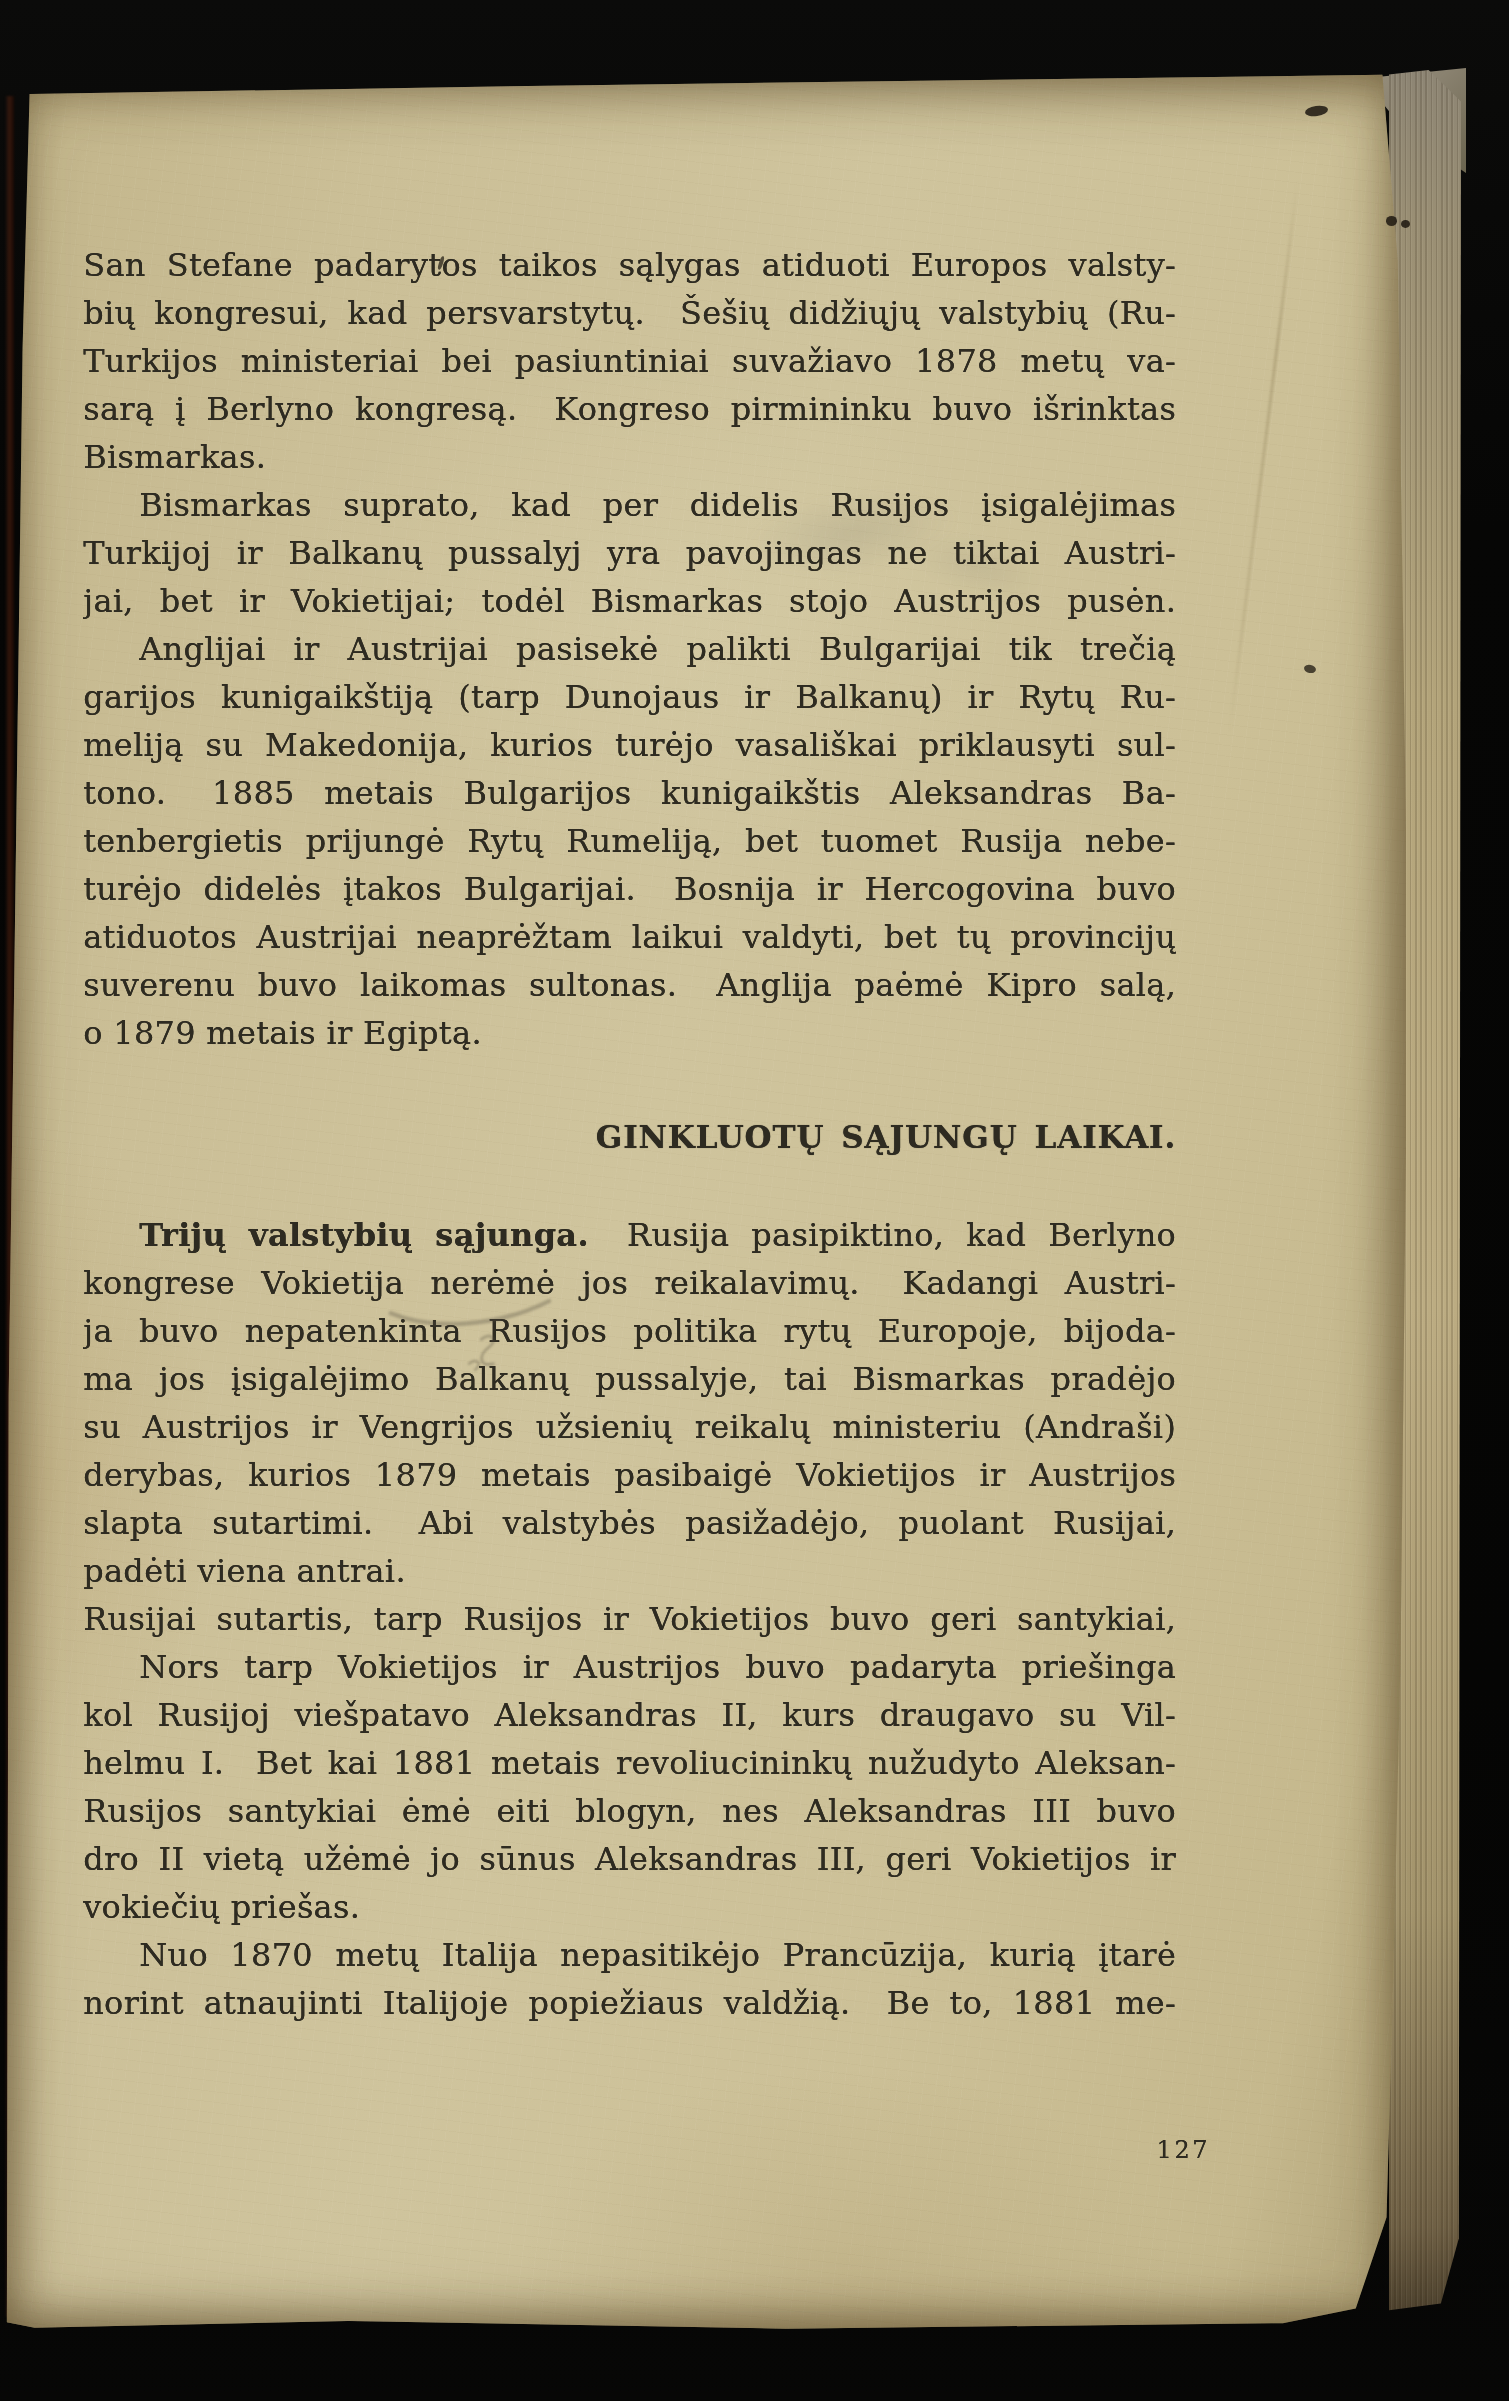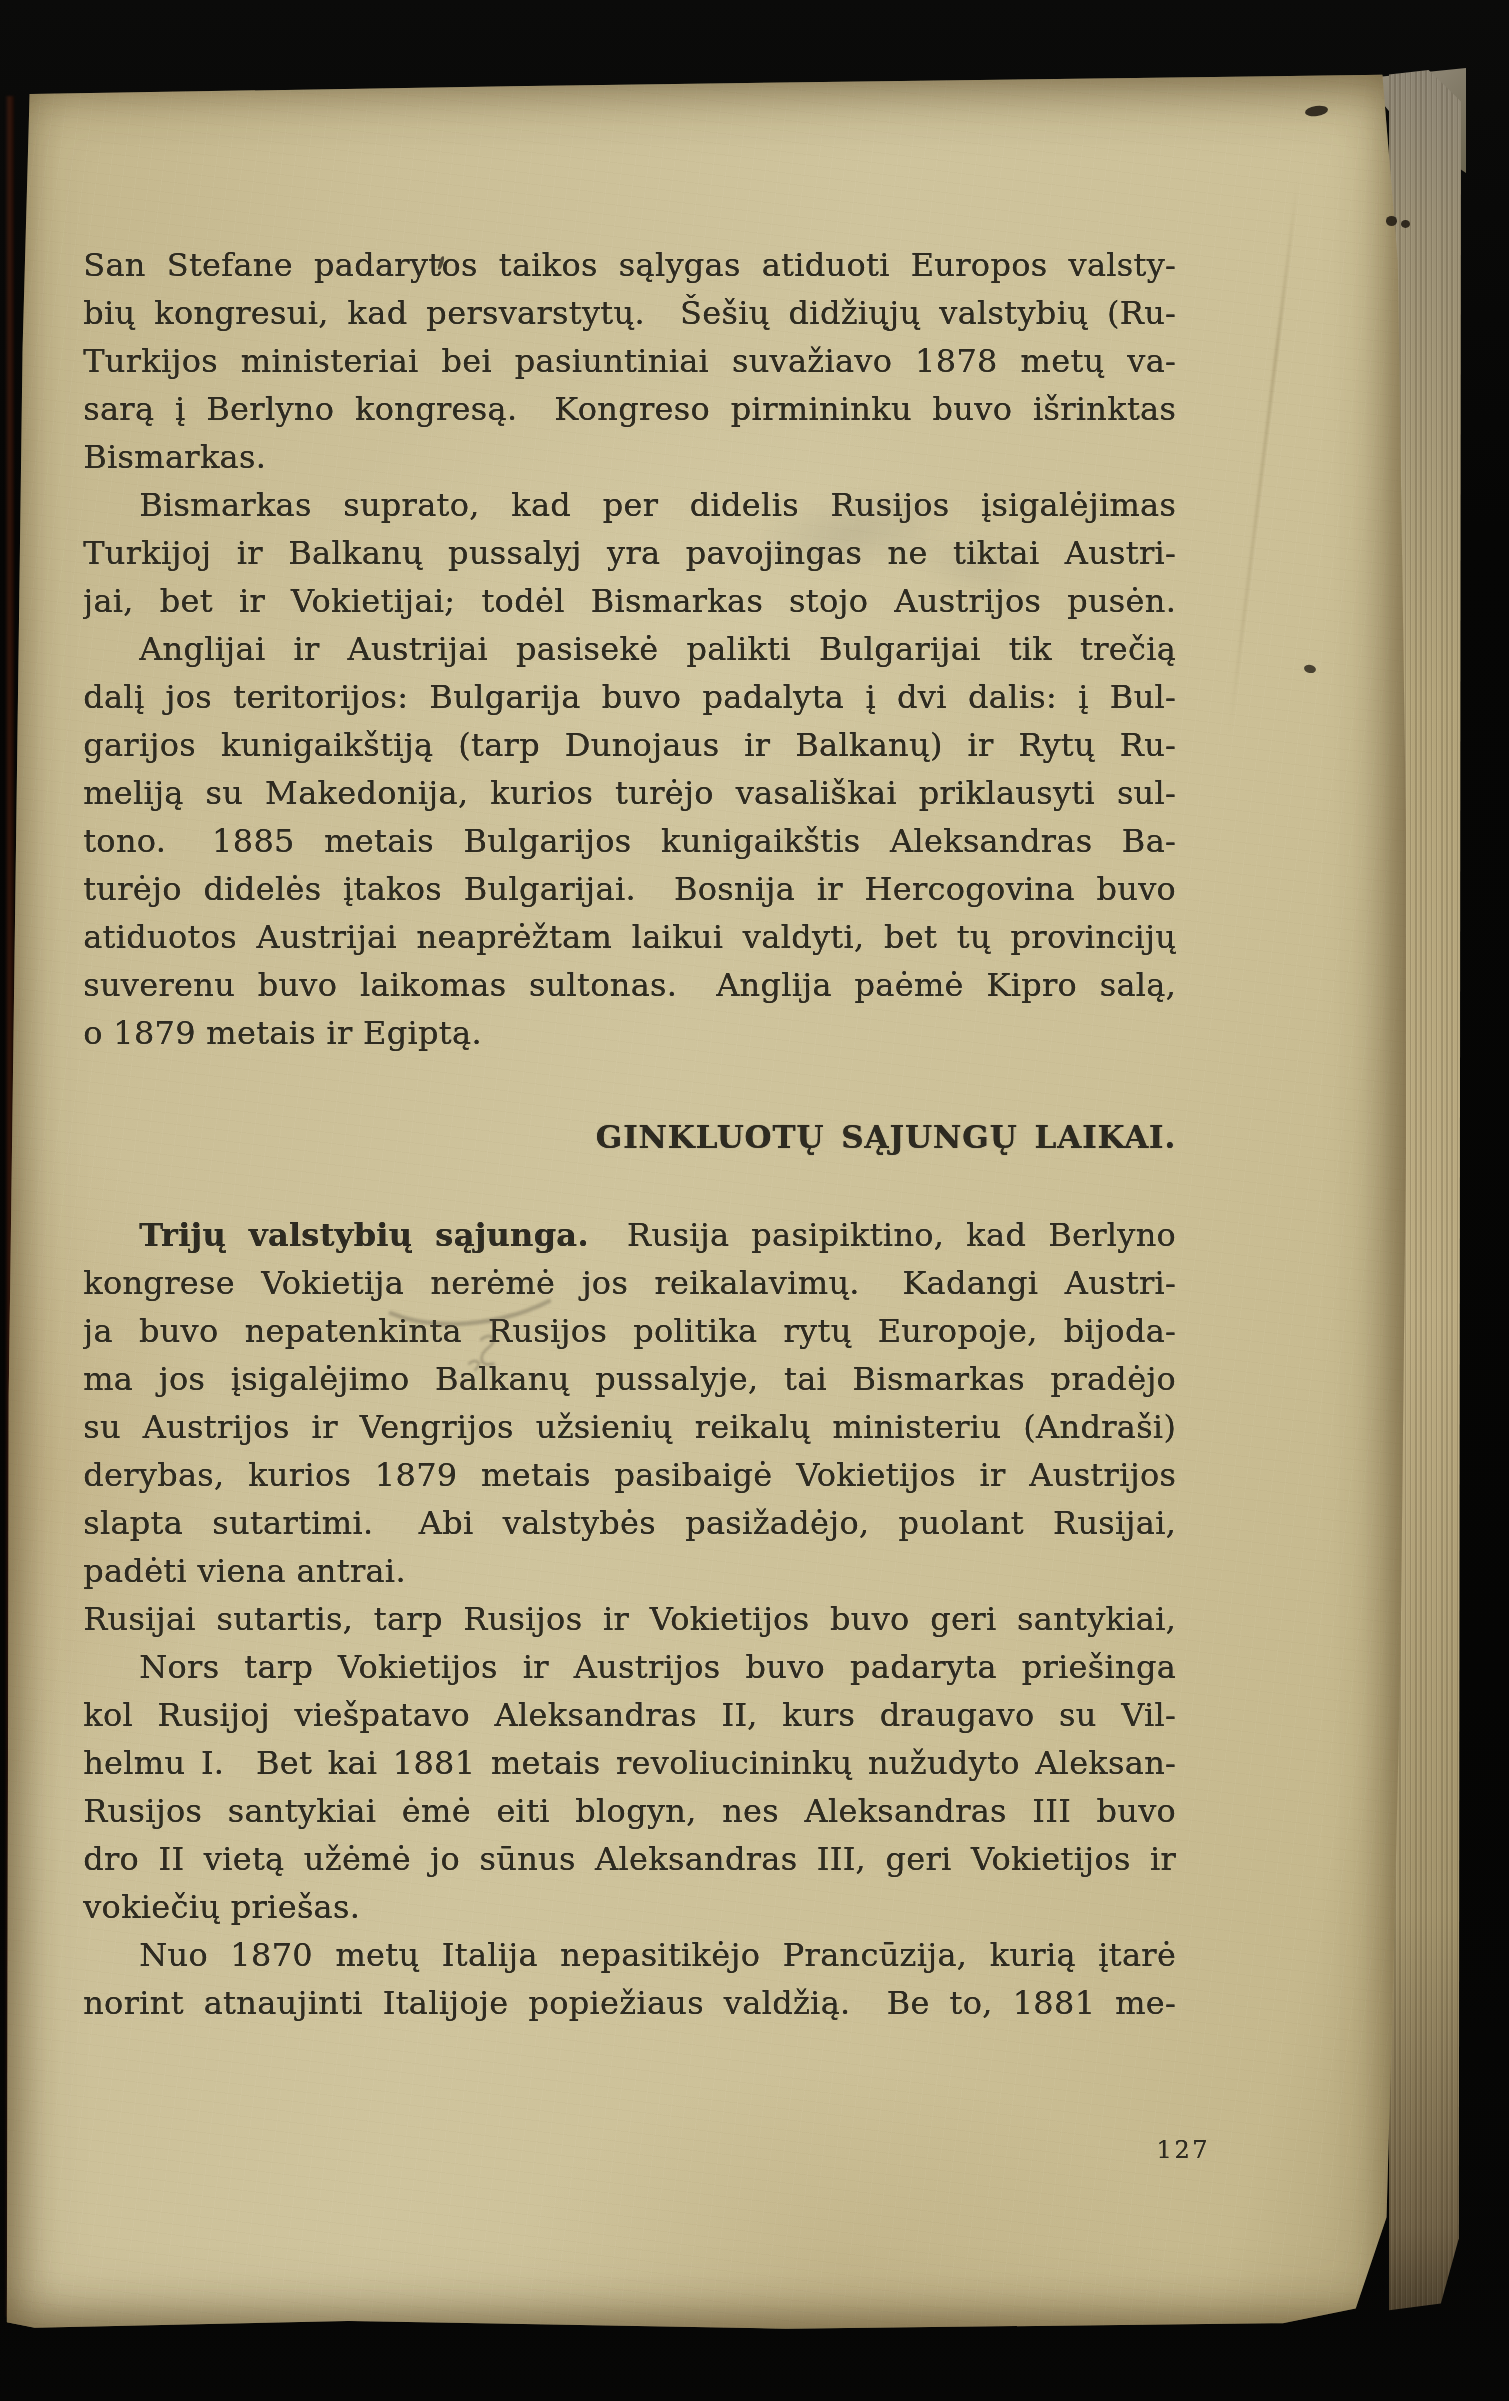--- a/index.html
+++ b/index.html
@@ -110,24 +110,24 @@
       <div id="part1">
           <div class="line j">San Stefane padarytos taikos sąlygas atiduoti Europos valsty-</div>
           <div class="line j">bių kongresui, kad persvarstytų.  Šešių didžiųjų valstybių (Ru-</div>
           <div class="line j">Turkijos ministeriai bei pasiuntiniai suvažiavo 1878 metų va-</div>
           <div class="line j">sarą į Berlyno kongresą.  Kongreso pirmininku buvo išrinktas</div>
           <div class="line">Bismarkas.</div>
           <div class="line j ind">Bismarkas suprato, kad per didelis Rusijos įsigalėjimas</div>
           <div class="line j">Turkijoj ir Balkanų pussalyj yra pavojingas ne tiktai Austri-</div>
           <div class="line j">jai, bet ir Vokietijai; todėl Bismarkas stojo Austrijos pusėn.</div>
           <div class="line j ind">Anglijai ir Austrijai pasisekė palikti Bulgarijai tik trečią</div>
-          <div class="line j">dalį jos teritorijos: Bulgarija buvo padalyta į dvi dalis: į Bul-</div>
           <div class="line j">garijos kunigaikštiją (tarp Dunojaus ir Balkanų) ir Rytų Ru-</div>
           <div class="line j">meliją su Makedonija, kurios turėjo vasališkai priklausyti sul-</div>
           <div class="line j">tono.  1885 metais Bulgarijos kunigaikštis Aleksandras Ba-</div>
+          <div class="line j">tenbergietis prijungė Rytų Rumeliją, bet tuomet Rusija nebe-</div>
           <div class="line j">turėjo didelės įtakos Bulgarijai.  Bosnija ir Hercogovina buvo</div>
           <div class="line j">atiduotos Austrijai neaprėžtam laikui valdyti, bet tų provincijų</div>
           <div class="line j">suverenu buvo laikomas sultonas.  Anglija paėmė Kipro salą,</div>
           <div class="line">o 1879 metais ir Egiptą.</div>
         </div>
       <div class="heading">GINKLUOTŲ SĄJUNGŲ LAIKAI.</div>
       <div id="part2">
           <div class="line j ind"><b>Trijų valstybių sąjunga.</b>  Rusija pasipiktino, kad Berlyno</div>
           <div class="line j">kongrese Vokietija nerėmė jos reikalavimų.  Kadangi Austri-</div>
           <div class="line j">ja buvo nepatenkinta Rusijos politika rytų Europoje, bijoda-</div>

